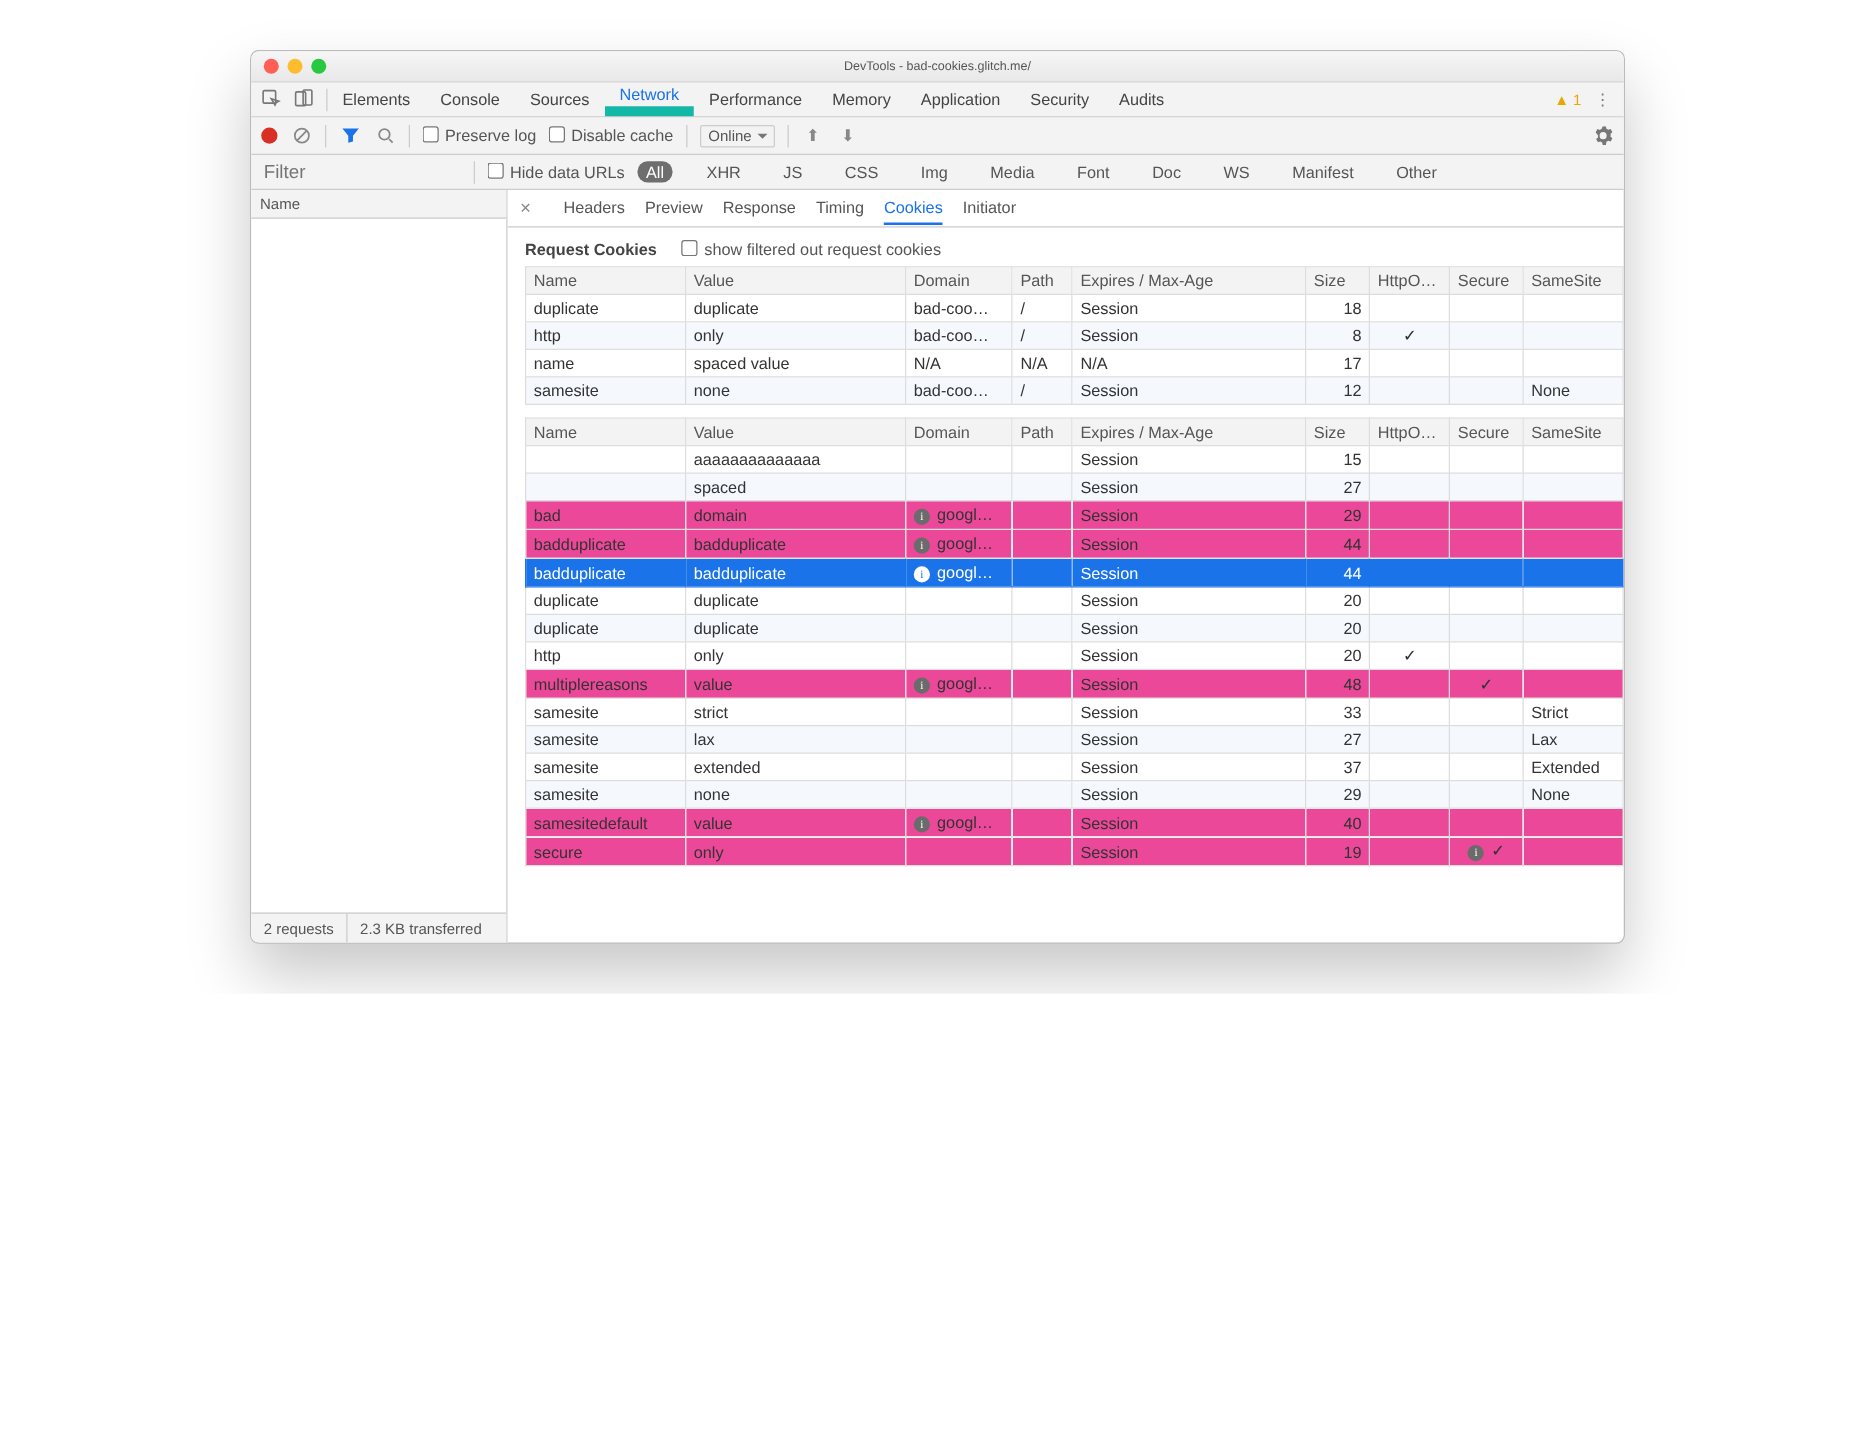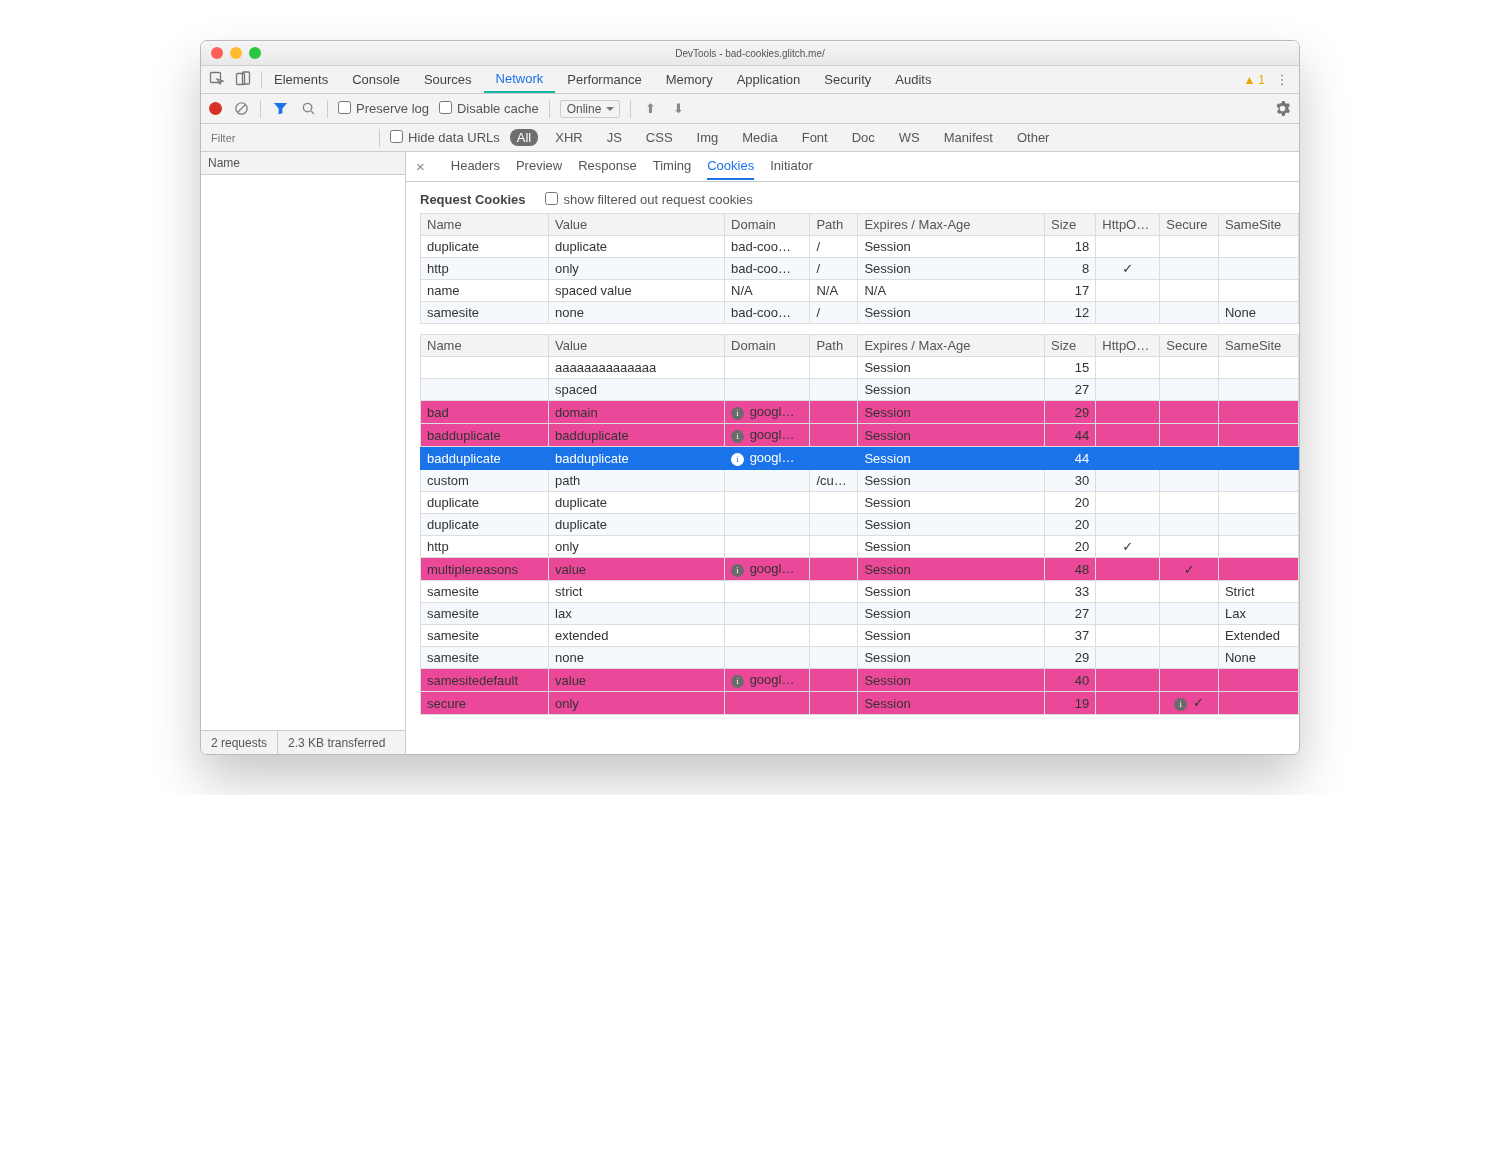--- a/index.html
+++ b/index.html
@@ -12,39 +12,39 @@
 .light{width:12px;height:12px;border-radius:50%}
 .red{background:#ff5f57}.yellow{background:#febc2e}.green{background:#28c940}
 .title{position:absolute;left:0;right:0;text-align:center;font-size:10px;color:#555}
 
 .tabs-bar{height:28px;background:#f3f3f3;border-bottom:1px solid #ccc;display:flex;align-items:center;padding:0 8px;font-size:13px;color:#444}
 .tabs-bar .spacer{flex:1}
 .tabs-bar .dev-btn{width:18px;height:18px;display:inline-block;margin-right:8px;color:#777}
 .tabs-bar svg{width:16px;height:16px}
 .main-tabs{display:flex;height:100%}
 .main-tab{padding:0 12px;display:flex;align-items:center;cursor:pointer}
-.main-tab.active{color:#1a73e8;border-bottom:2px solid #14b8a6}
+.main-tab.active{color:#1a73e8;border-bottom:8px solid #14b8a6}
 .warn-badge{color:#e8a800;font-size:12px;display:flex;align-items:center;gap:3px;margin-right:8px}
 .kebab{width:18px;text-align:center;color:#777}
 
 .toolbar{height:30px;background:#f3f3f3;border-bottom:1px solid #ccc;display:flex;align-items:center;padding:0 8px;gap:10px;color:#555}
 .toolbar svg{width:15px;height:15px}
 .rec{width:13px;height:13px;border-radius:50%;background:#d93025}
 .divider{width:1px;height:18px;background:#ccc}
 .tool-icn{width:18px;height:18px;display:flex;align-items:center;justify-content:center;cursor:pointer}
 .chk{display:flex;align-items:flex-start;gap:5px}
 .chk input{margin:0}
 .selectish{border:1px solid #ccc;padding:1px 18px 1px 6px;font-size:12px;position:relative;border-radius:2px}
 .selectish:after{content:"";position:absolute;right:5px;top:6px;border:4px solid transparent;border-top-color:#777}
 
 .filterbar{height:28px;background:#f3f3f3;border-bottom:1px solid #ccc;display:flex;align-items:center;padding:0 8px;gap:10px;font-size:13px;color:#555}
-.filterbar input.filt{border:none;background:transparent;font-size:11px;color:#0f766e;width:160px;outline:none}
+.filterbar input.filt{border:none;background:transparent;font-size:15px;color:#0f766e;width:160px;outline:none}
 .pill{padding:1px 7px;border-radius:8px;cursor:pointer}
 .pill.active{background:#6e6e6e;color:#fff}
-.filter-types{display:flex;gap:10px;align-items:center}
+.filter-types{display:flex;gap:20px;align-items:center}
 
 .split{display:flex;height:602px}
 .sidebar{width:205px;border-right:1px solid #ccc;display:flex;flex-direction:column;background:#fff}
 .sidebar-head{background:#f3f3f3;color:#555;font-size:12px;padding:4px 7px;border-bottom:1px solid #ccc}
 .req-row{padding:4px 7px;display:flex;align-items:center;gap:6px;font-size:13px;cursor:pointer}
 .req-row.sel{background:#dcdfe3}
 .doc-icn{width:14px;height:14px;color:#aaa}
 
 .detail{flex:1;overflow:auto;display:flex;flex-direction:column}
 .dtabs{height:30px;border-bottom:1px solid #ccc;display:flex;align-items:center;padding-left:6px;gap:22px;font-size:13px;color:#555}
@@ -368,31 +368,20 @@
               <td>badduplicate</td>
               <td>badduplicate</td>
               <td><span class="info-icn">i</span> googl…</td>
               <td></td>
               <td>Session</td>
               <td class="num">44</td>
               <td class="check"></td>
               <td class="check"></td>
               <td></td>
             </tr>
-            <tr class="even">
-              <td>custom</td>
-              <td>path</td>
-              <td></td>
-              <td>/cu…</td>
-              <td>Session</td>
-              <td class="num">30</td>
-              <td class="check"></td>
-              <td class="check"></td>
-              <td></td>
-            </tr>
             <tr>
               <td>duplicate</td>
               <td>duplicate</td>
               <td></td>
               <td></td>
               <td>Session</td>
               <td class="num">20</td>
               <td class="check"></td>
               <td class="check"></td>
               <td></td>

